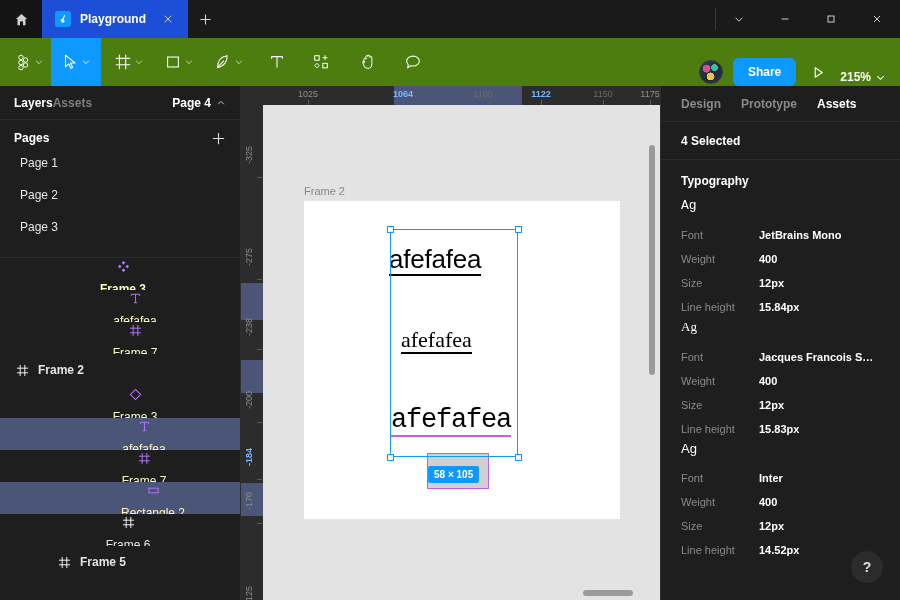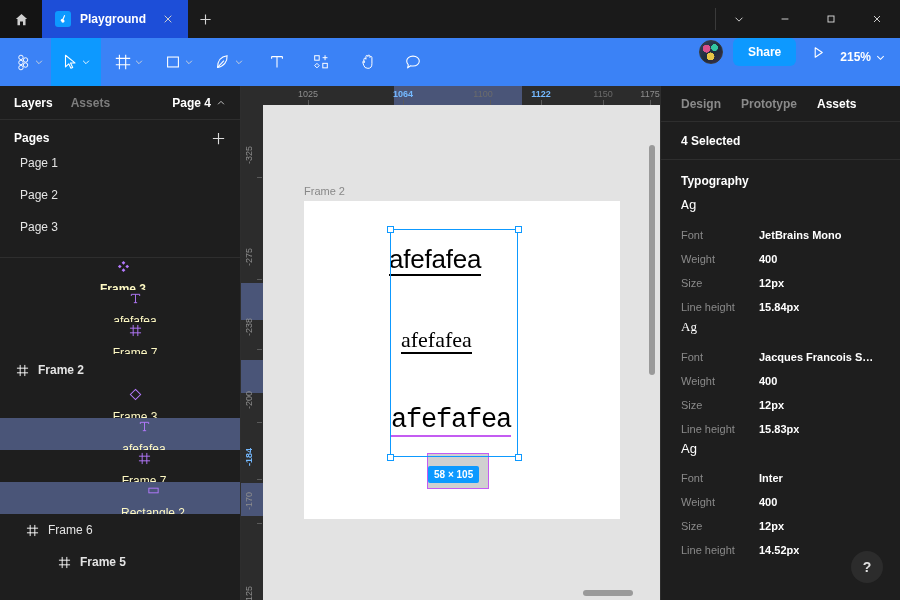--- a/index.html
+++ b/index.html
@@ -43,21 +43,21 @@
   .tb-spacer { flex: 1 1 auto; }
   .win-sep { width: 1px; background: #3a3a3a; margin: 8px 0; }
   .win-btn {
     width: 46px; height: 38px; display: flex; align-items: center;
     justify-content: center; color: #d8d8d8;
   }
 
   
   .toolbar {
     position: absolute; top: 38px; left: 0; width: 900px; height: 48px;
-    background: #3b82f6; display: flex; align-items: flex-start;
+    background: #4d7c0f; display: flex; align-items: flex-end;
   }
   .tool {
     height: 48px; display: flex; align-items: center; justify-content: center;
     color: #ffffff; padding: 0 7px; gap: 2px;
   }
   .tool.active { background: #0d99ff; }
   .tool .caret { color: #d7d7d7; }
   .tb-right { margin-left: auto; display: flex; align-items: center; gap: 10px; padding-right: 14px; }
   .avatar {
     width: 24px; height: 24px; border-radius: 50%;
@@ -76,21 +76,21 @@
   .play-btn { width: 24px; display: flex; align-items: center; justify-content: center; color: #fff; }
   .zoom-ctl { display: flex; align-items: center; gap: 4px; font-size: 12px; font-weight: bold; color: #fff; margin-top: 10px; }
 
   
   .left-panel {
     position: absolute; top: 86px; left: 0; width: 241px; height: 514px;
     background: #1e1e1e; border-right: 1px solid #2e2e2e;
   }
   .lp-tabs {
     height: 34px; display: flex; align-items: center; padding: 0 14px;
-    border-bottom: 1px solid #2e2e2e; gap: 18px;
+    border-bottom: 1px solid #2e2e2e; 
   }
   .lp-tab { font-size: 12px; font-weight: bold; color: #7d7d7d; }
   .lp-tab.active { color: #ffffff; }
   .lp-page-sel {
     margin-left: auto; display: flex; align-items: center; gap: 5px;
     font-size: 12px; font-weight: bold; color: #ffffff;
   }
   .pages-head {
     height: 36px; display: flex; align-items: center; padding: 0 14px;
     font-size: 12px; font-weight: bold; color: #ffffff;
@@ -449,21 +449,21 @@
           <span class="layer-name">Frame 7</span>
         </div>
         <div class="layer-row selected purple" style="padding-left: 74px;">
           <span class="layer-icon">
             <svg width="13" height="13" viewBox="0 0 14 14">
               <rect x="2" y="4.5" width="10" height="5" stroke="#b57aff" stroke-width="1" fill="none"></rect>
             </svg>
           </span>
           <span class="layer-name">Rectangle 2</span>
         </div>
-        <div class="layer-row" style="padding-left: 24px;">
+        <div class="layer-row" style="padding-left: 24px; flex-direction: column;">
           <span class="layer-icon">
             <svg width="13" height="13" viewBox="0 0 14 14">
               <path d="M4.5 1 L4.5 13 M9.5 1 L9.5 13 M1 4.5 L13 4.5 M1 9.5 L13 9.5" stroke="#ffffff" stroke-width="1"></path>
             </svg>
           </span>
           <span class="layer-name">Frame 6</span>
         </div>
         <div class="layer-row bold" style="padding-left: 56px;">
           <span class="layer-icon">
             <svg width="13" height="13" viewBox="0 0 14 14">

